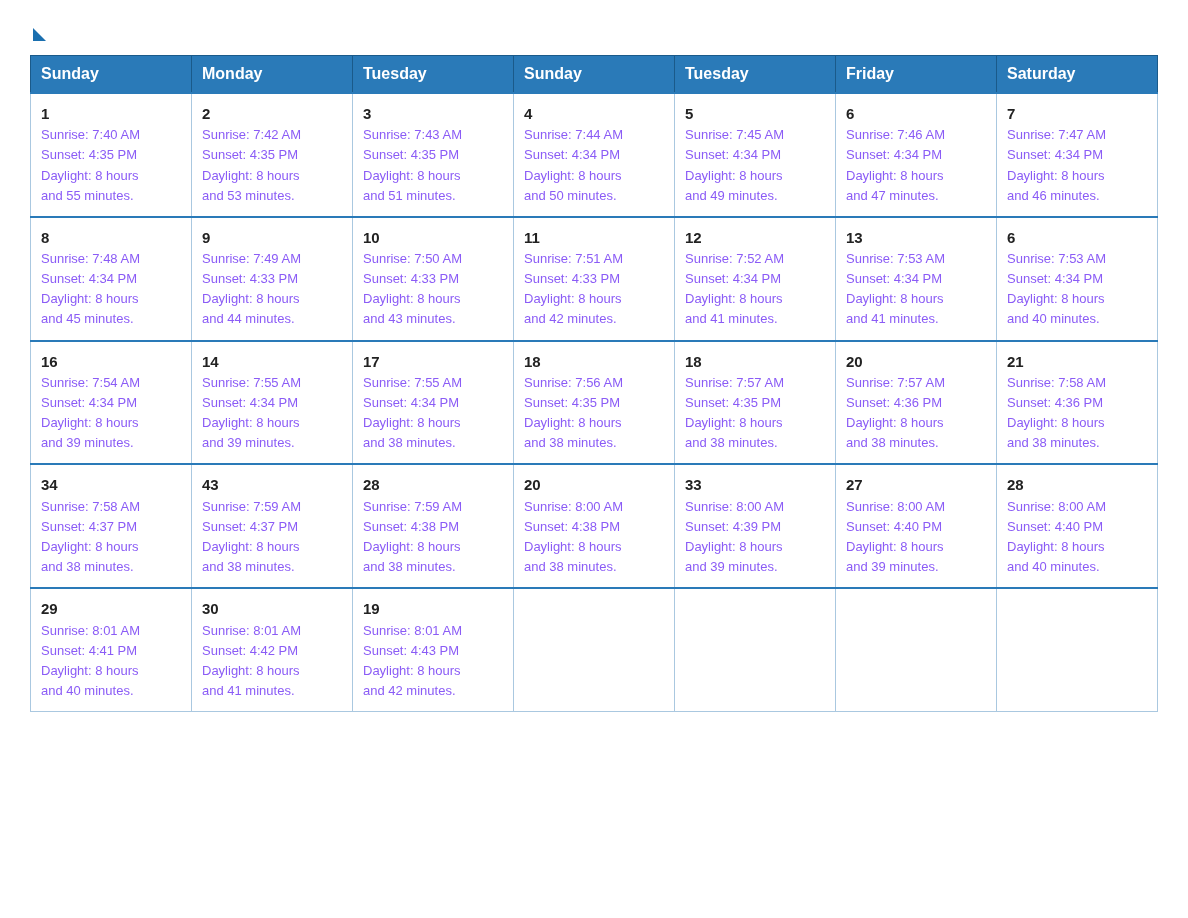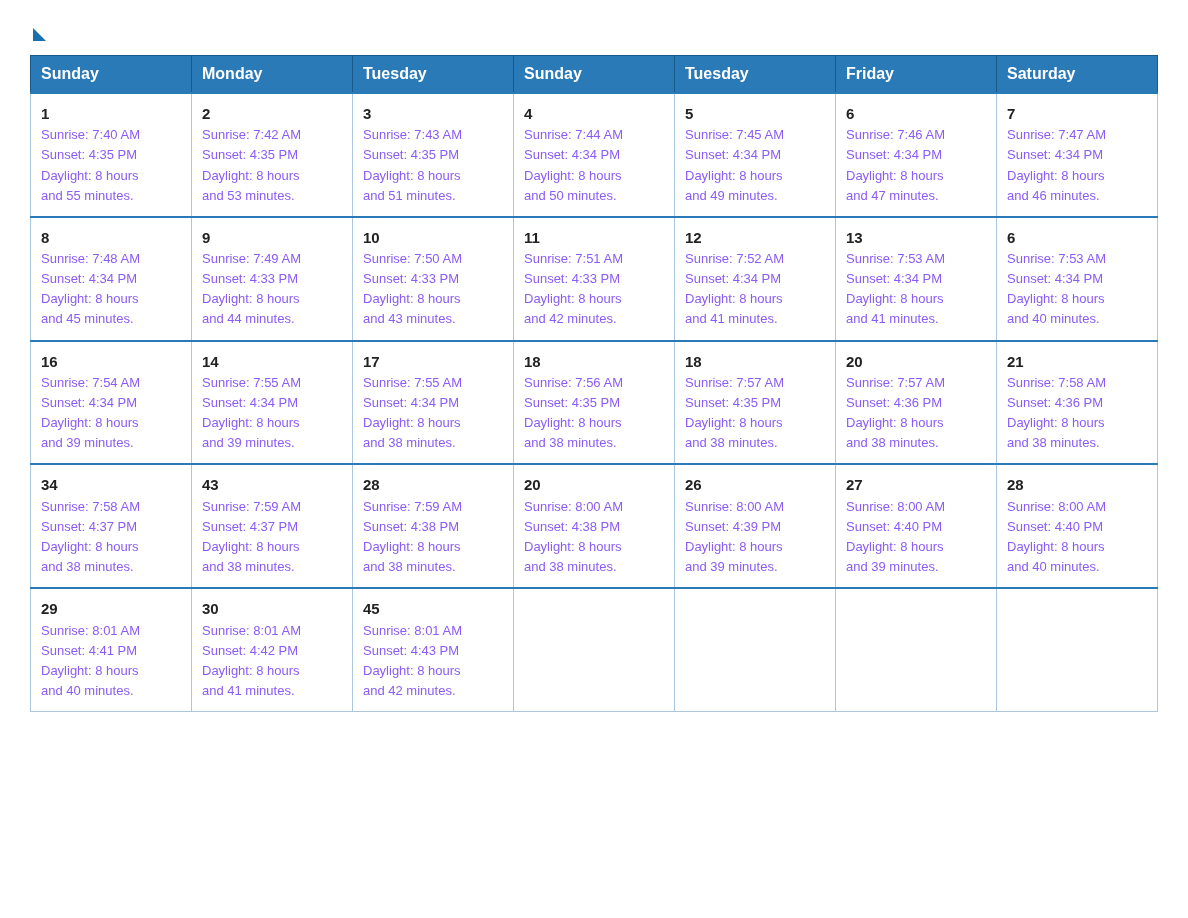--- a/index.html
+++ b/index.html
@@ -237,21 +237,21 @@
         </td>
         <td>
           <span class="day-number">28</span>
           <div class="day-info">Sunrise: 7:59 AM<br>Sunset: 4:38 PM<br>Daylight: 8 hours<br>and 38 minutes.</div>
         </td>
         <td>
           <span class="day-number">20</span>
           <div class="day-info">Sunrise: 8:00 AM<br>Sunset: 4:38 PM<br>Daylight: 8 hours<br>and 38 minutes.</div>
         </td>
         <td>
-          <span class="day-number">26</span>
+          <span class="day-number">33</span>
           <div class="day-info">Sunrise: 8:00 AM<br>Sunset: 4:39 PM<br>Daylight: 8 hours<br>and 39 minutes.</div>
         </td>
         <td>
           <span class="day-number">27</span>
           <div class="day-info">Sunrise: 8:00 AM<br>Sunset: 4:40 PM<br>Daylight: 8 hours<br>and 39 minutes.</div>
         </td>
         <td>
           <span class="day-number">28</span>
           <div class="day-info">Sunrise: 8:00 AM<br>Sunset: 4:40 PM<br>Daylight: 8 hours<br>and 40 minutes.</div>
         </td>
@@ -259,21 +259,21 @@
       <tr class="row-divider">
         <td>
           <span class="day-number">29</span>
           <div class="day-info">Sunrise: 8:01 AM<br>Sunset: 4:41 PM<br>Daylight: 8 hours<br>and 40 minutes.</div>
         </td>
         <td>
           <span class="day-number">30</span>
           <div class="day-info">Sunrise: 8:01 AM<br>Sunset: 4:42 PM<br>Daylight: 8 hours<br>and 41 minutes.</div>
         </td>
         <td>
-          <span class="day-number">45</span>
+          <span class="day-number">19</span>
           <div class="day-info">Sunrise: 8:01 AM<br>Sunset: 4:43 PM<br>Daylight: 8 hours<br>and 42 minutes.</div>
         </td>
         <td class="empty"></td>
         <td class="empty"></td>
         <td class="empty"></td>
         <td class="empty"></td>
       </tr>
     </tbody>
 </table>
 

